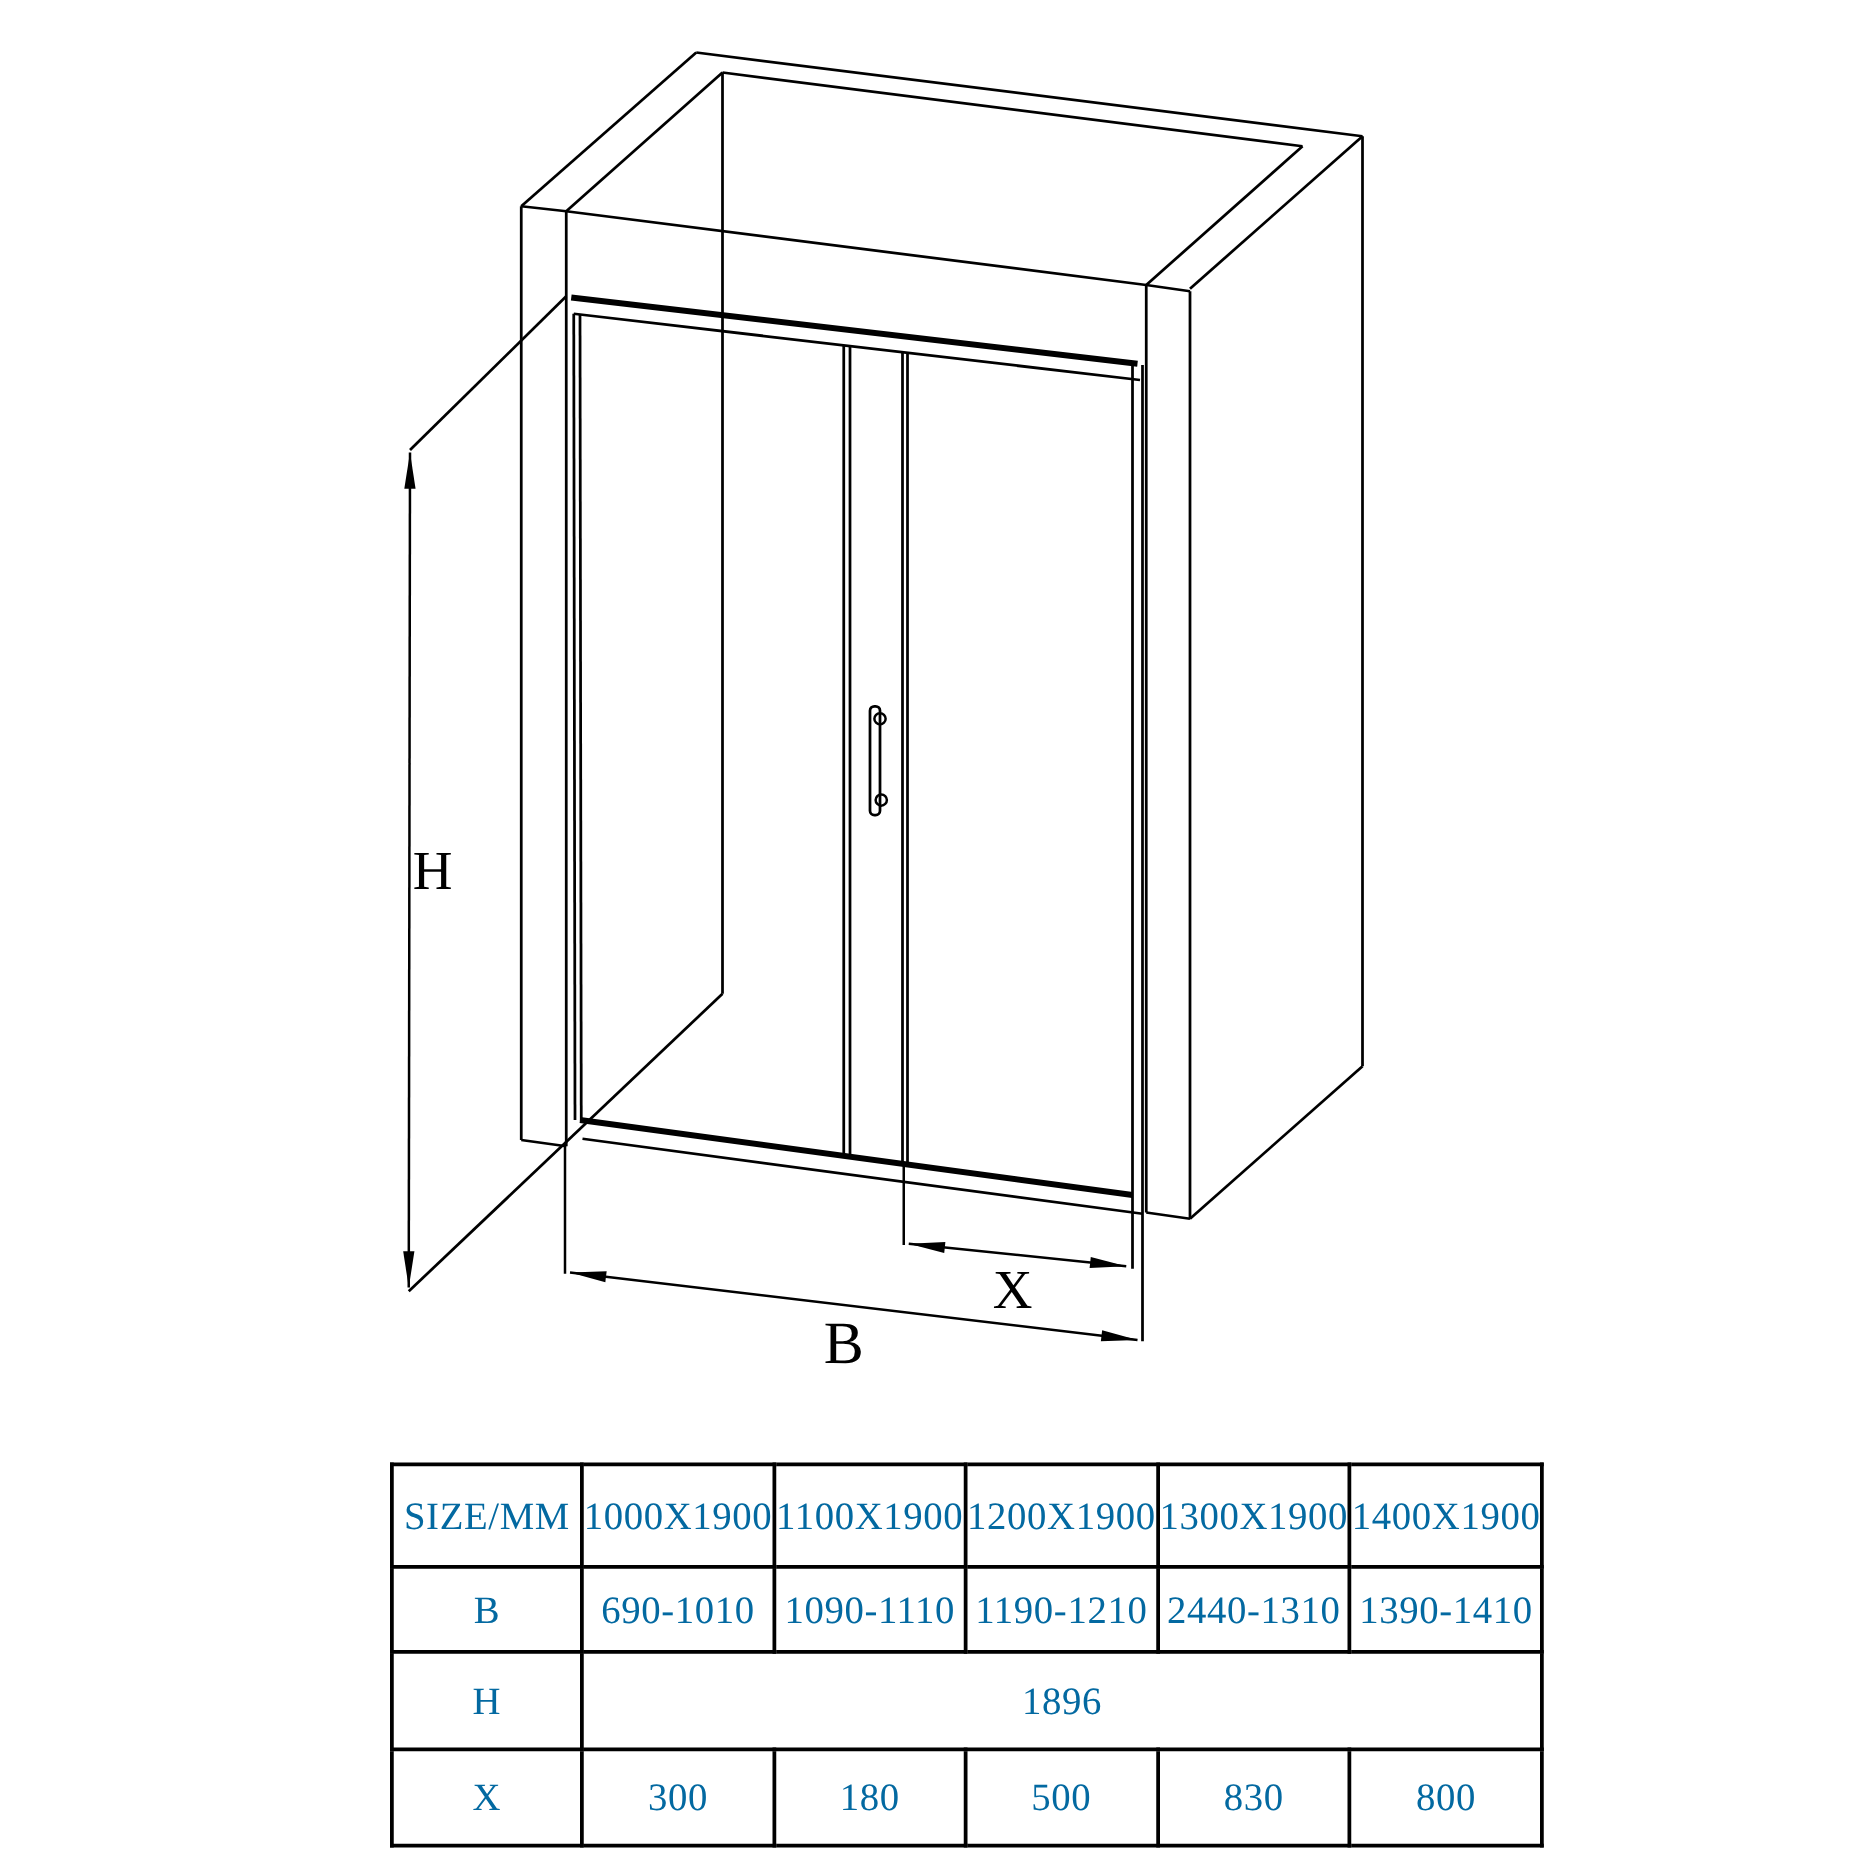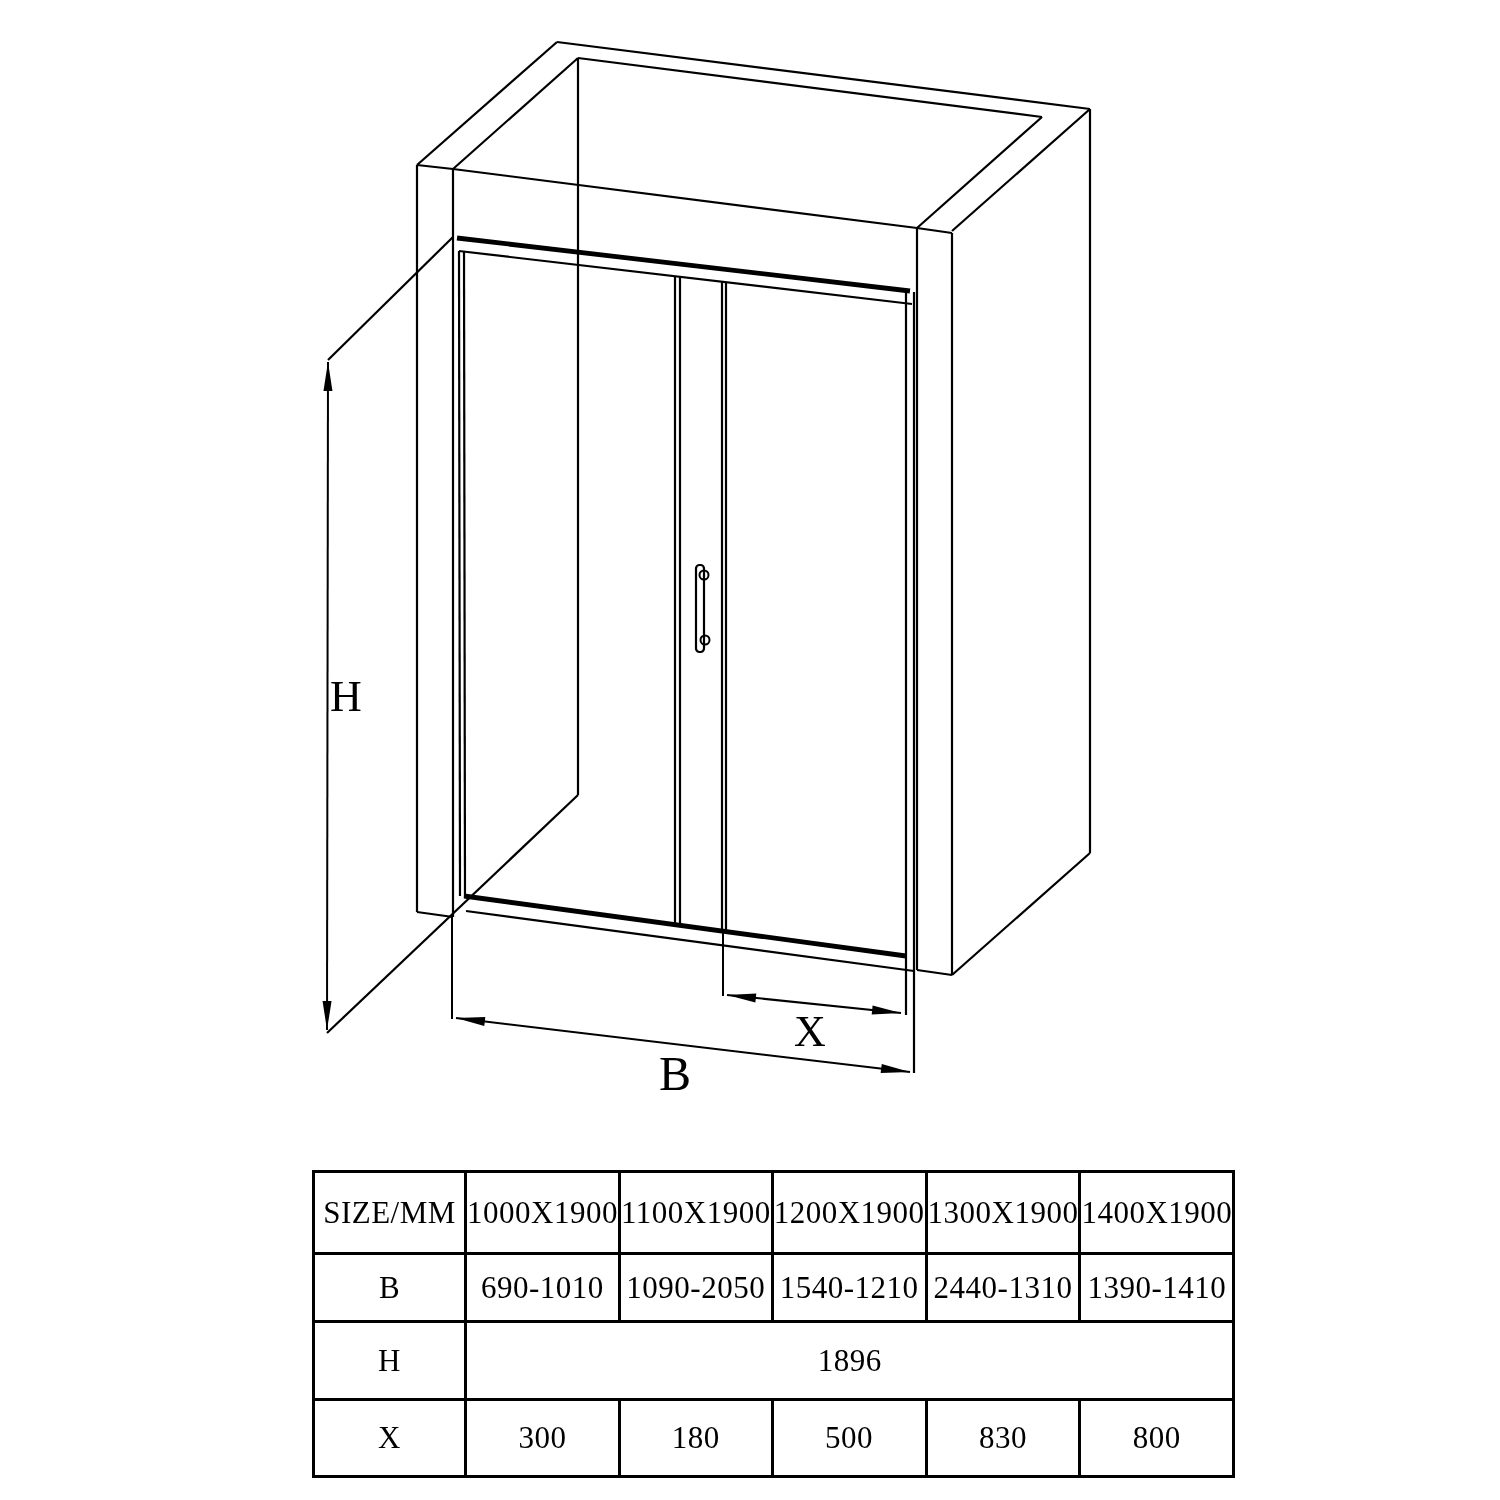--- a/index.html
+++ b/index.html
@@ -33,21 +33,21 @@
   }
   .size-table {
     position: absolute;
     left: 312px;
     top: 1170px;
     border-collapse: collapse;
     table-layout: fixed;
     font-family: "Liberation Serif", "DejaVu Serif", serif;
     font-size: 31px;
     letter-spacing: 0.5px;
-    color: #000000;
+    color: #0369a1;
   }
   .size-table td {
     border: 3px solid #000000;
     text-align: center;
     vertical-align: middle;
     padding: 0;
     overflow: hidden;
     white-space: nowrap;
   }
 </style>
@@ -163,22 +163,22 @@
         <td>SIZE/MM</td>
         <td>1000X1900</td>
         <td>1100X1900</td>
         <td>1200X1900</td>
         <td>1300X1900</td>
         <td>1400X1900</td>
       </tr>
       <tr style="height:68px">
         <td>B</td>
         <td>690-1010</td>
-        <td>1090-2050</td>
-        <td>1540-1210</td>
+        <td>1090-1110</td>
+        <td>1190-1210</td>
         <td>2440-1310</td>
         <td>1390-1410</td>
       </tr>
       <tr style="height:78px">
         <td>H</td>
         <td colspan="5">1896</td>
       </tr>
       <tr style="height:77px">
         <td>X</td>
         <td>300</td>

